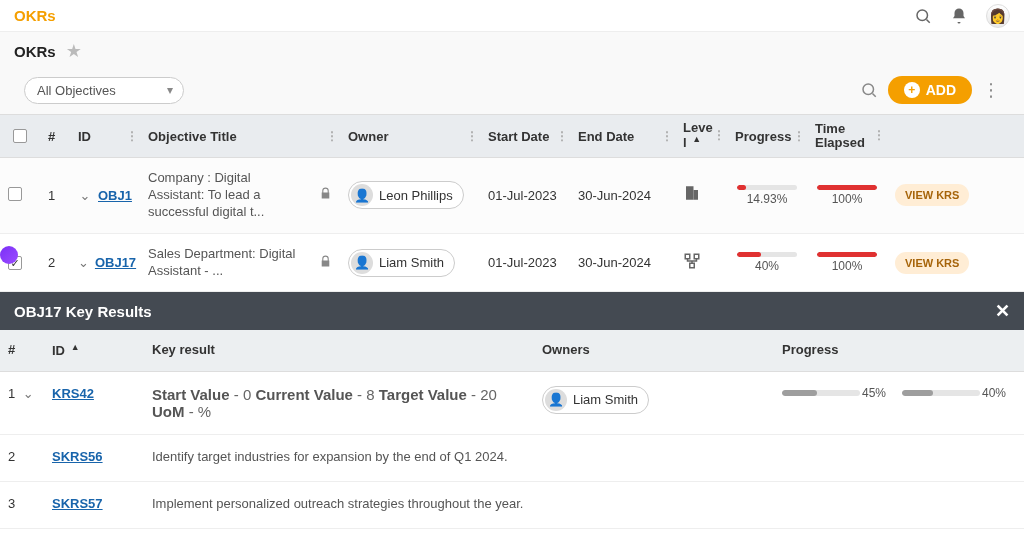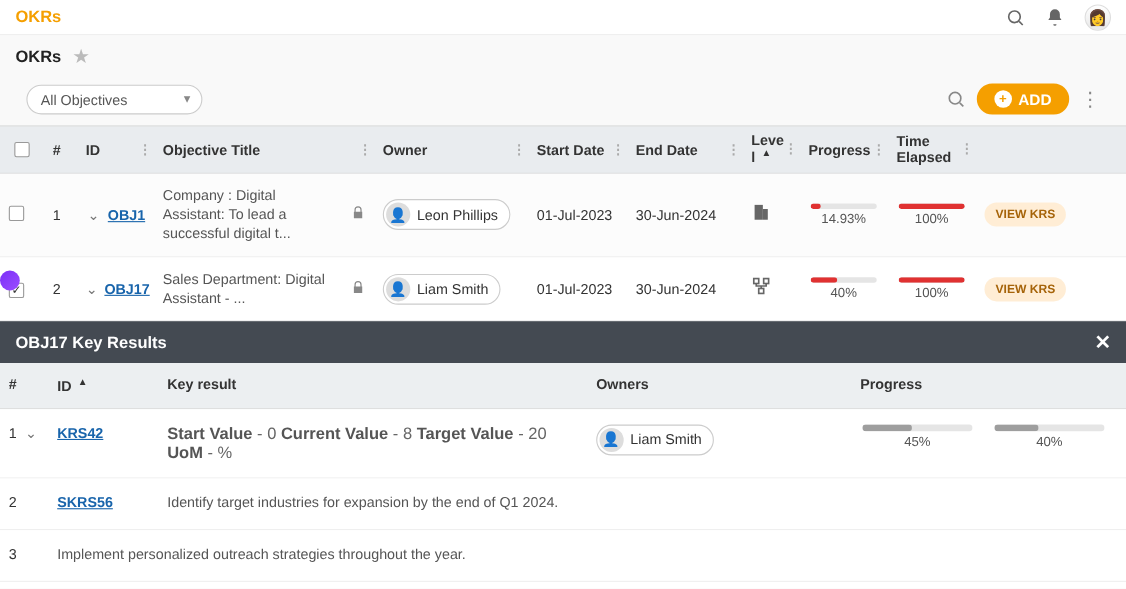--- a/index.html
+++ b/index.html
@@ -59,21 +59,21 @@
     .p-col-owner { width:240px;}
     .p-col-conf { width:120px;}
     .p-col-prog { width:120px;}
     .pth { font-weight:600; font-size:13px; padding:6px 8px;}
     .p-row { display:flex; align-items:flex-start; border-bottom:1px solid #eee; padding:10px 0; background:#fff;}
     .ptd { padding:4px 8px; font-size:13px;}
     .kr-link { color:#1864ab; font-weight:600; text-decoration:underline; cursor:pointer; font-size:13px;}
     .kr-title { color:#555; font-size:13px; margin-bottom:3px;}
     .kr-meta { color:#666; font-size:15px;}
     .kr-meta .lbl { font-weight:600; color:#555;}
-    .conf-cell,.prog-cell { display:flex; flex-direction:column; align-items:center; gap:2px;}
+    .conf-cell,.prog-cell { display:flex; flex-direction:row; align-items:center; gap:2px;}
     .grey-bar { width:100px; height:6px; border-radius:3px; background:#e5e5e5; position:relative; overflow:hidden;}
     .grey-fill { height:100%; background:#9e9e9e; border-radius:3px;}
     .purple-dot { width:18px; height:18px; border-radius:50%; background:linear-gradient(135deg,#7b2ff7,#9b4dff); position:absolute; left:0; top:246px;}
     .sort-up { font-size:9px; vertical-align:super; margin-left:2px;}
   </style>
 </head>
 <body>
 
 <div class="topbar">
   <div class="app-title">OKRs</div>
@@ -297,20 +297,21 @@
         <div class="kr-title">Identify target industries for expansion by the end of Q1 2024.</div>
       </div>
       <div class="ptd p-col-owner"></div>
       <div class="ptd p-col-conf"></div>
       <div class="ptd p-col-prog"></div>
     </div>
     <div class="p-row">
       <div class="ptd p-col-num" style="display:flex;gap:6px;align-items:flex-start;">
         <span>3</span>
       </div>
+      <div class="ptd p-col-id"><a class="kr-link">SKRS57</a></div>
       <div class="ptd p-col-kr">
         <div class="kr-title">Implement personalized outreach strategies throughout the year.</div>
       </div>
       <div class="ptd p-col-owner"></div>
       <div class="ptd p-col-conf"></div>
       <div class="ptd p-col-prog"></div>
     </div>
     <div class="p-row"></div>
   </div>
 

